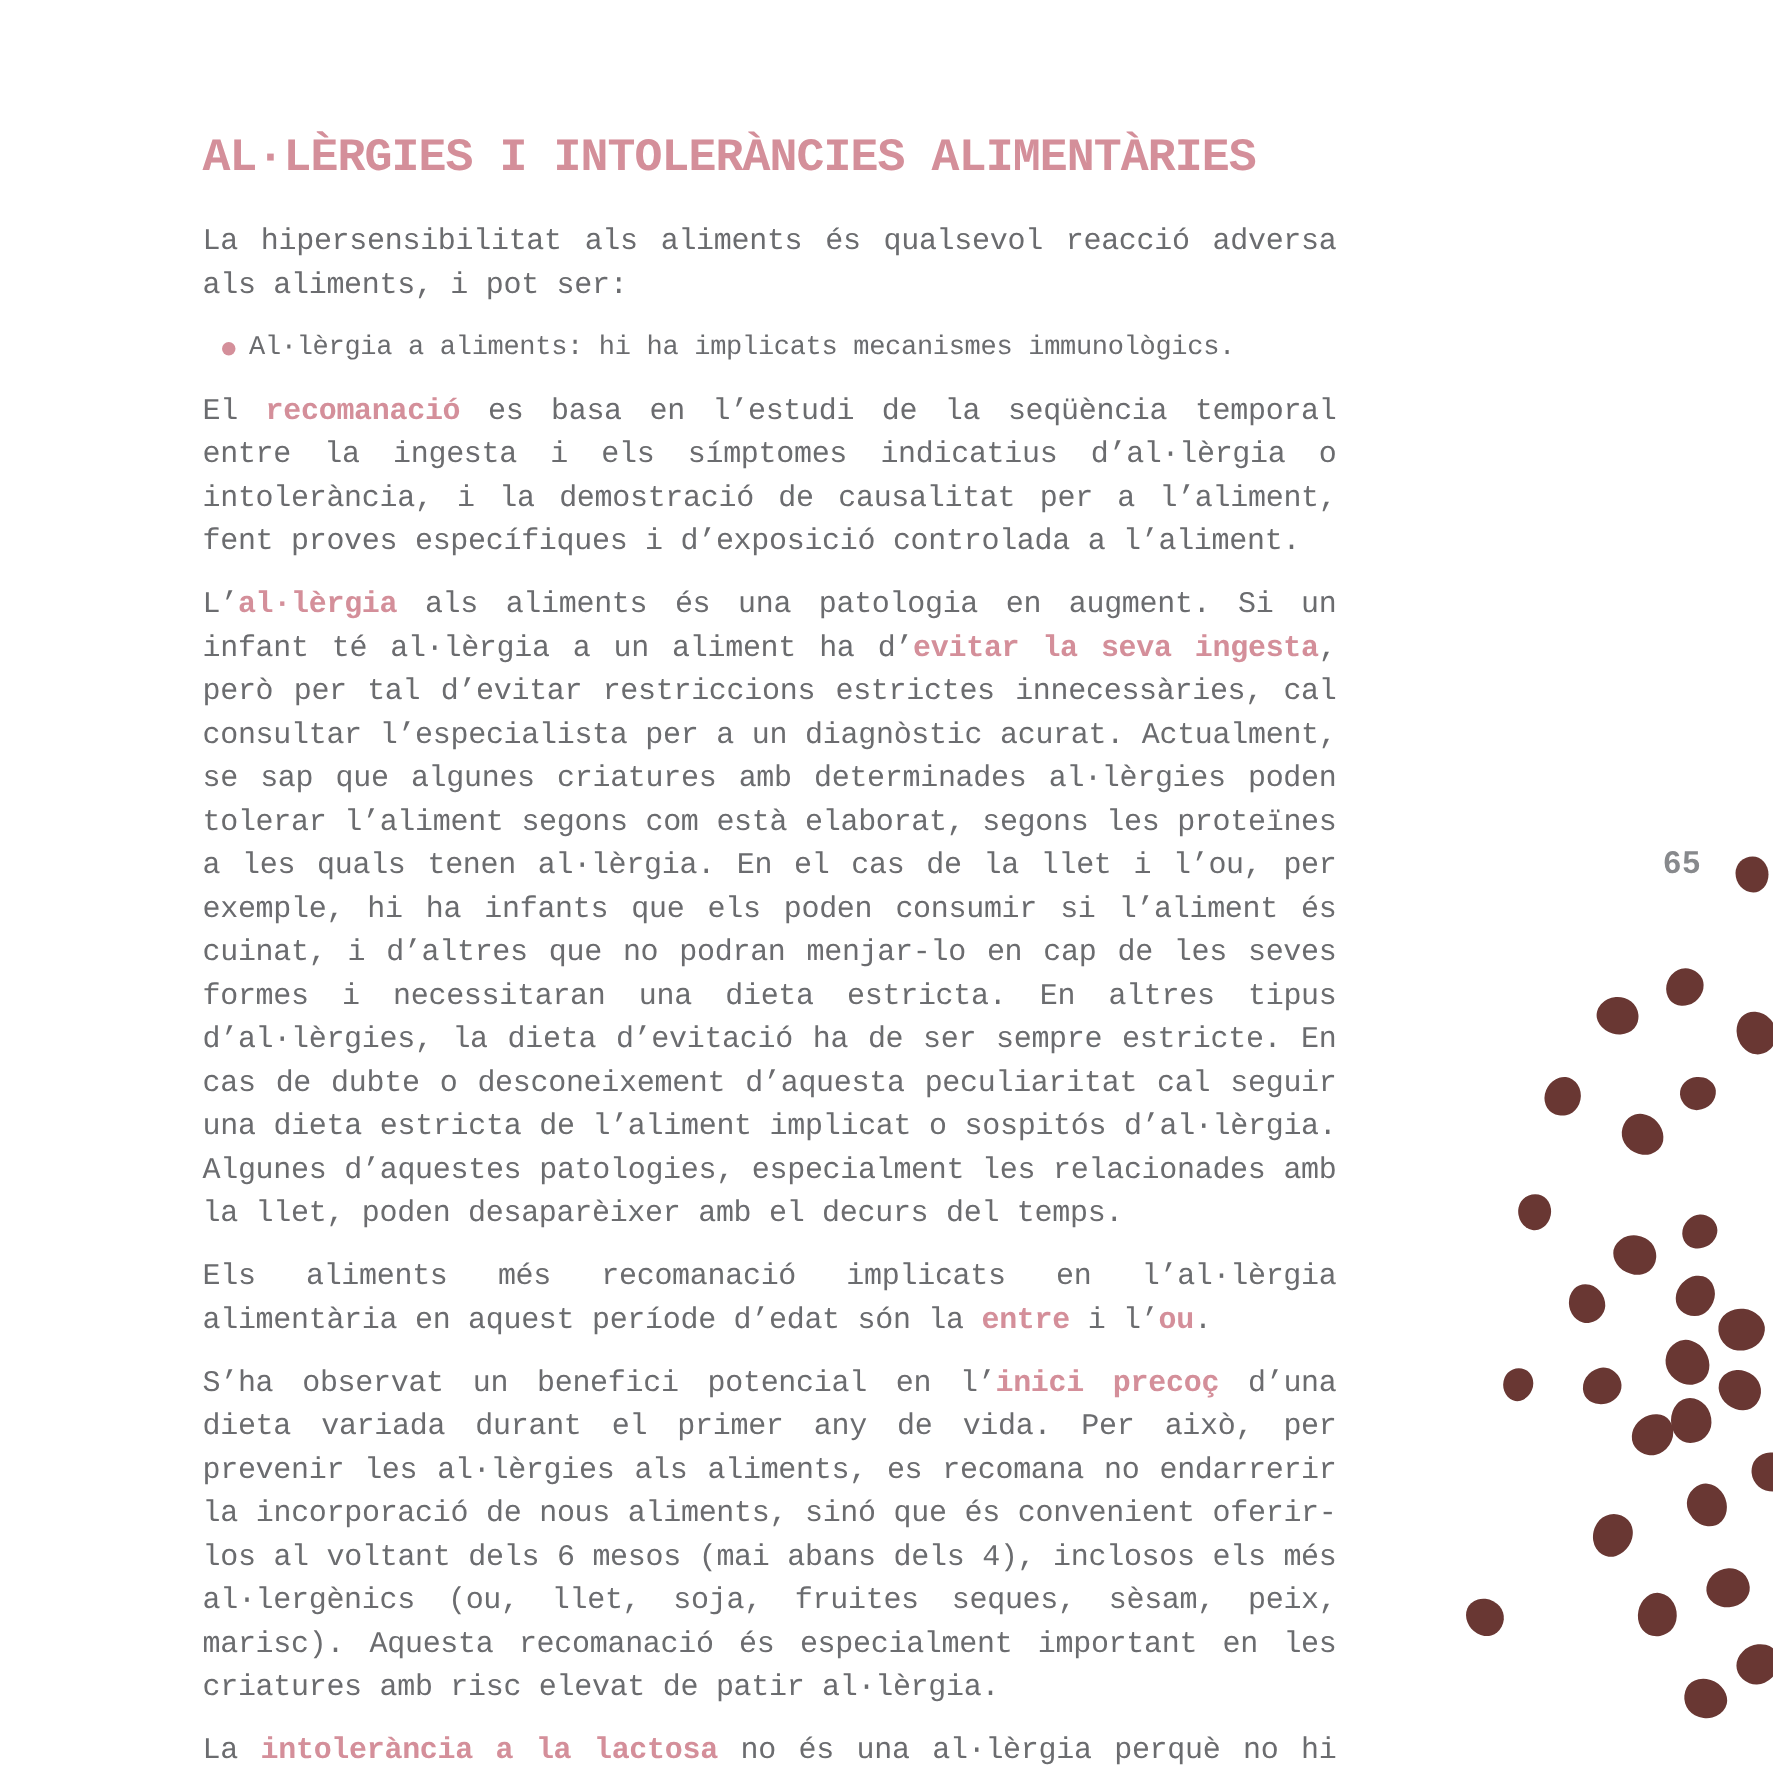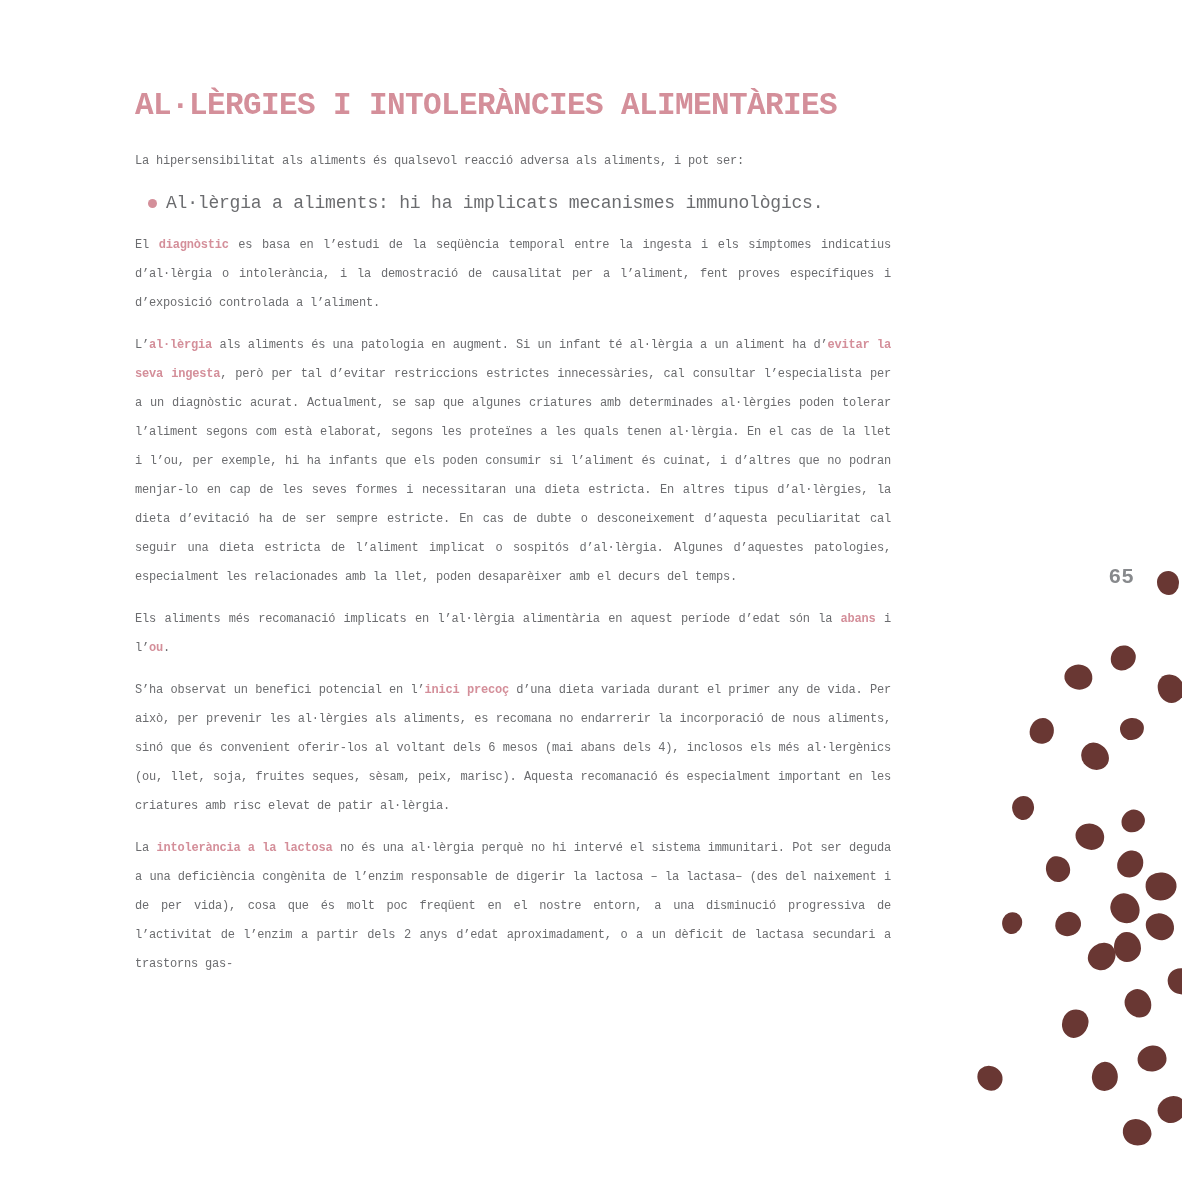--- a/index.html
+++ b/index.html
@@ -9,21 +9,21 @@
     font-family:"Liberation Sans", sans-serif;
   }
   .content { position:absolute; left:135px; top:88px; width:756px;font-family:Liberation Mono, monospace; }
   .title {
     margin:0 0 24px 0;
     font-size:31px; font-weight:bold; letter-spacing:-0.6px;
     color:var(--accent);
   }
   .para {
     margin:0 0 13px 0;
-    font-size:12px; line-height:29px; letter-spacing:-0.2px;
+    font-size:20px; line-height:29px; letter-spacing:-0.2px;
     color:var(--body); text-align:justify;
   }
   .hl { color:var(--accent); font-weight:bold; }
   .bullets { list-style:none; margin:2px 5px 13px 0; padding:0 0 0 31px; }
   .bullets li {
     position:relative; margin:0 0 5px 0;
     font-size:18px; line-height:29px; letter-spacing:-0.2px;
     color:var(--body); text-align:justify;
   }
   .bullets li::before {
@@ -42,23 +42,23 @@
 <body>
 
 <div class="page">
   <div class="content">
     <h1 class="title">AL·LÈRGIES I INTOLERÀNCIES ALIMENTÀRIES</h1>
     <div>
         <p class="para"><span>La hipersensibilitat als aliments és qualsevol reacció adversa als aliments, i pot ser:</span></p>
         <ul class="bullets">
           <li><span>Al·lèrgia a aliments: hi ha implicats mecanismes immunològics.</span></li>
         </ul>
-        <p class="para"><span>El </span><span class="hl">diagnòstic</span><span> es basa en l’estudi de la seqüència temporal entre la ingesta i els símptomes indicatius d’al·lèrgia o intolerància, i la demostració de causalitat per a l’aliment, fent proves específiques i d’exposició controlada a l’aliment.</span></p>
+        <p class="para"><span>El </span><span class="hl">recomanació</span><span> es basa en l’estudi de la seqüència temporal entre la ingesta i els símptomes indicatius d’al·lèrgia o intolerància, i la demostració de causalitat per a l’aliment, fent proves específiques i d’exposició controlada a l’aliment.</span></p>
         <p class="para"><span>L’</span><span class="hl">al·lèrgia</span><span> als aliments és una patologia en augment. Si un infant té al·lèrgia a un aliment ha d’</span><span class="hl">evitar la seva ingesta</span><span>, però per tal d’evitar restriccions estrictes innecessàries, cal consultar l’especialista per a un diagnòstic acurat. Actualment, se sap que algunes criatures amb determinades al·lèrgies poden tolerar l’aliment segons com està elaborat, segons les proteïnes a les quals tenen al·lèrgia. En el cas de la llet i l’ou, per exemple, hi ha infants que els poden consumir si l’aliment és cuinat, i d’altres que no podran menjar-lo en cap de les seves formes i necessitaran una dieta estricta. En altres tipus d’al·lèrgies, la dieta d’evitació ha de ser sempre estricte. En cas de dubte o desconeixement d’aquesta peculiaritat cal seguir una dieta estricta de l’aliment implicat o sospitós d’al·lèrgia. Algunes d’aquestes patologies, especialment les relacionades amb la llet, poden desaparèixer amb el decurs del temps.</span></p>
-        <p class="para"><span>Els aliments més recomanació implicats en l’al·lèrgia alimentària en aquest període d’edat són la </span><span class="hl">abans</span><span> i l’</span><span class="hl">ou</span><span>.</span></p>
+        <p class="para"><span>Els aliments més recomanació implicats en l’al·lèrgia alimentària en aquest període d’edat són la </span><span class="hl">entre</span><span> i l’</span><span class="hl">ou</span><span>.</span></p>
         <p class="para"><span>S’ha observat un benefici potencial en l’</span><span class="hl">inici precoç</span><span> d’una dieta variada durant el primer any de vida. Per això, per prevenir les al·lèrgies als aliments, es recomana no endarrerir la incorporació de nous aliments, sinó que és convenient oferir-los al voltant dels 6 mesos (mai abans dels 4), inclosos els més al·lergènics (ou, llet, soja, fruites seques, sèsam, peix, marisc). Aquesta recomanació és especialment important en les criatures amb risc elevat de patir al·lèrgia.</span></p>
         <p class="para"><span>La </span><span class="hl">intolerància a la lactosa</span><span> no és una al·lèrgia perquè no hi intervé el sistema immunitari. Pot ser deguda a una deficiència congènita de l’enzim responsable de digerir la lactosa – la lactasa– (des del naixement i de per vida), cosa que és molt poc freqüent en el nostre entorn, a una disminució progressiva de l’activitat de l’enzim a partir dels 2 anys d’edat aproximadament, o a un dèficit de lactasa secundari a trastorns gas-</span></p>
       </div>
   </div>
   <div class="page-number">65</div>
   <div>
       <div class="dot" style="left: 1157px; top: 571px; width: 22px; height: 24px; border-radius: 52% 48% 46% 54% / 46% 50% 50% 54%; transform: rotate(0deg);"></div>
       <div class="dot" style="left: 1111px; top: 645px; width: 24px; height: 26px; border-radius: 52% 48% 46% 54% / 46% 50% 50% 54%; transform: rotate(53deg);"></div>
       <div class="dot" style="left: 1065.5px; top: 662.5px; width: 25px; height: 28px; border-radius: 52% 48% 46% 54% / 46% 50% 50% 54%; transform: rotate(106deg);"></div>
       <div class="dot" style="left: 1158px; top: 674px; width: 26px; height: 29px; border-radius: 52% 48% 46% 54% / 46% 50% 50% 54%; transform: rotate(159deg);"></div>

